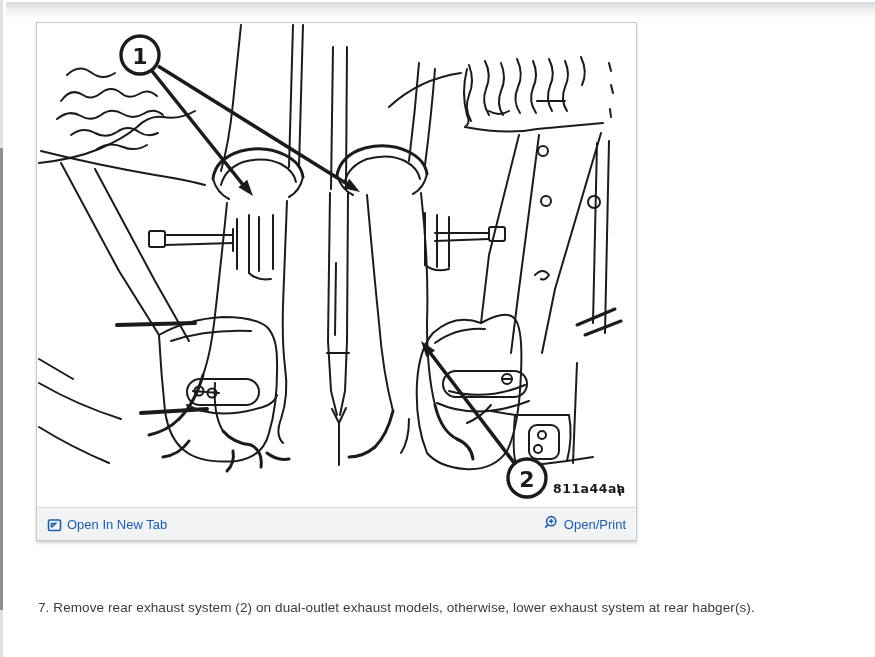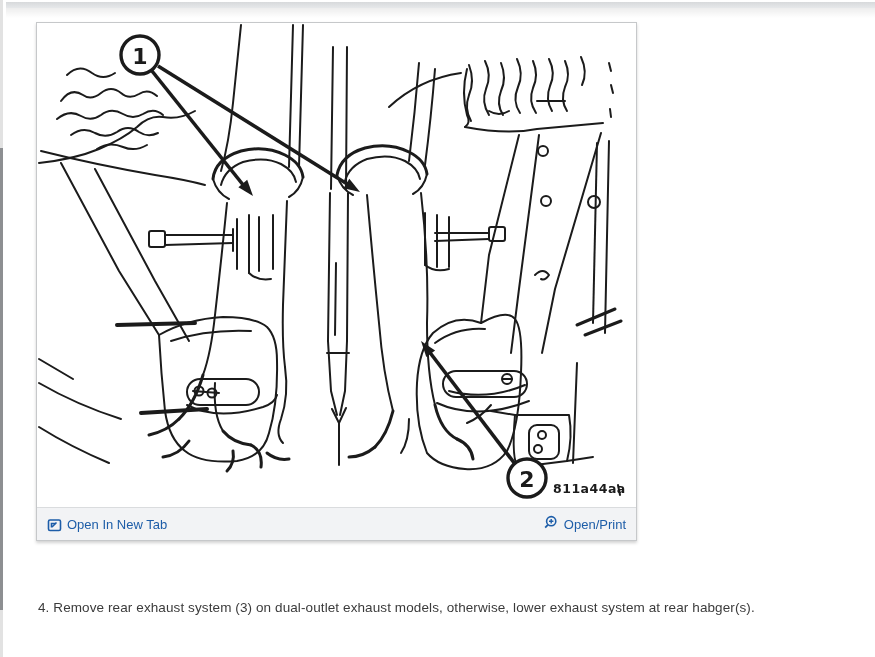--- a/index.html
+++ b/index.html
@@ -218,14 +218,14 @@
         <svg width="15" height="15" viewBox="0 0 15 15" style="margin-top:-3px;">
           <circle cx="7.2" cy="6.2" r="4.6" fill="none" stroke="#1d5da8" stroke-width="1.6"></circle>
           <path d="M7.2,4 v4.4 M5,6.2 h4.4" stroke="#1d5da8" stroke-width="1.4"></path>
           <path d="M3.8,9.8 L1.2,12.6" stroke="#1d5da8" stroke-width="1.8"></path>
         </svg>
         <span>Open/Print</span>
       </a>
     </div>
   </div>
 
-  <div class="instruction">4. Remove rear exhaust system (3) on dual-outlet exhaust models, otherwise, lower exhaust system at rear habger(s).</div>
+  <div class="instruction">7. Remove rear exhaust system (2) on dual-outlet exhaust models, otherwise, lower exhaust system at rear habger(s).</div>
 </div>
 
 </body></html>

